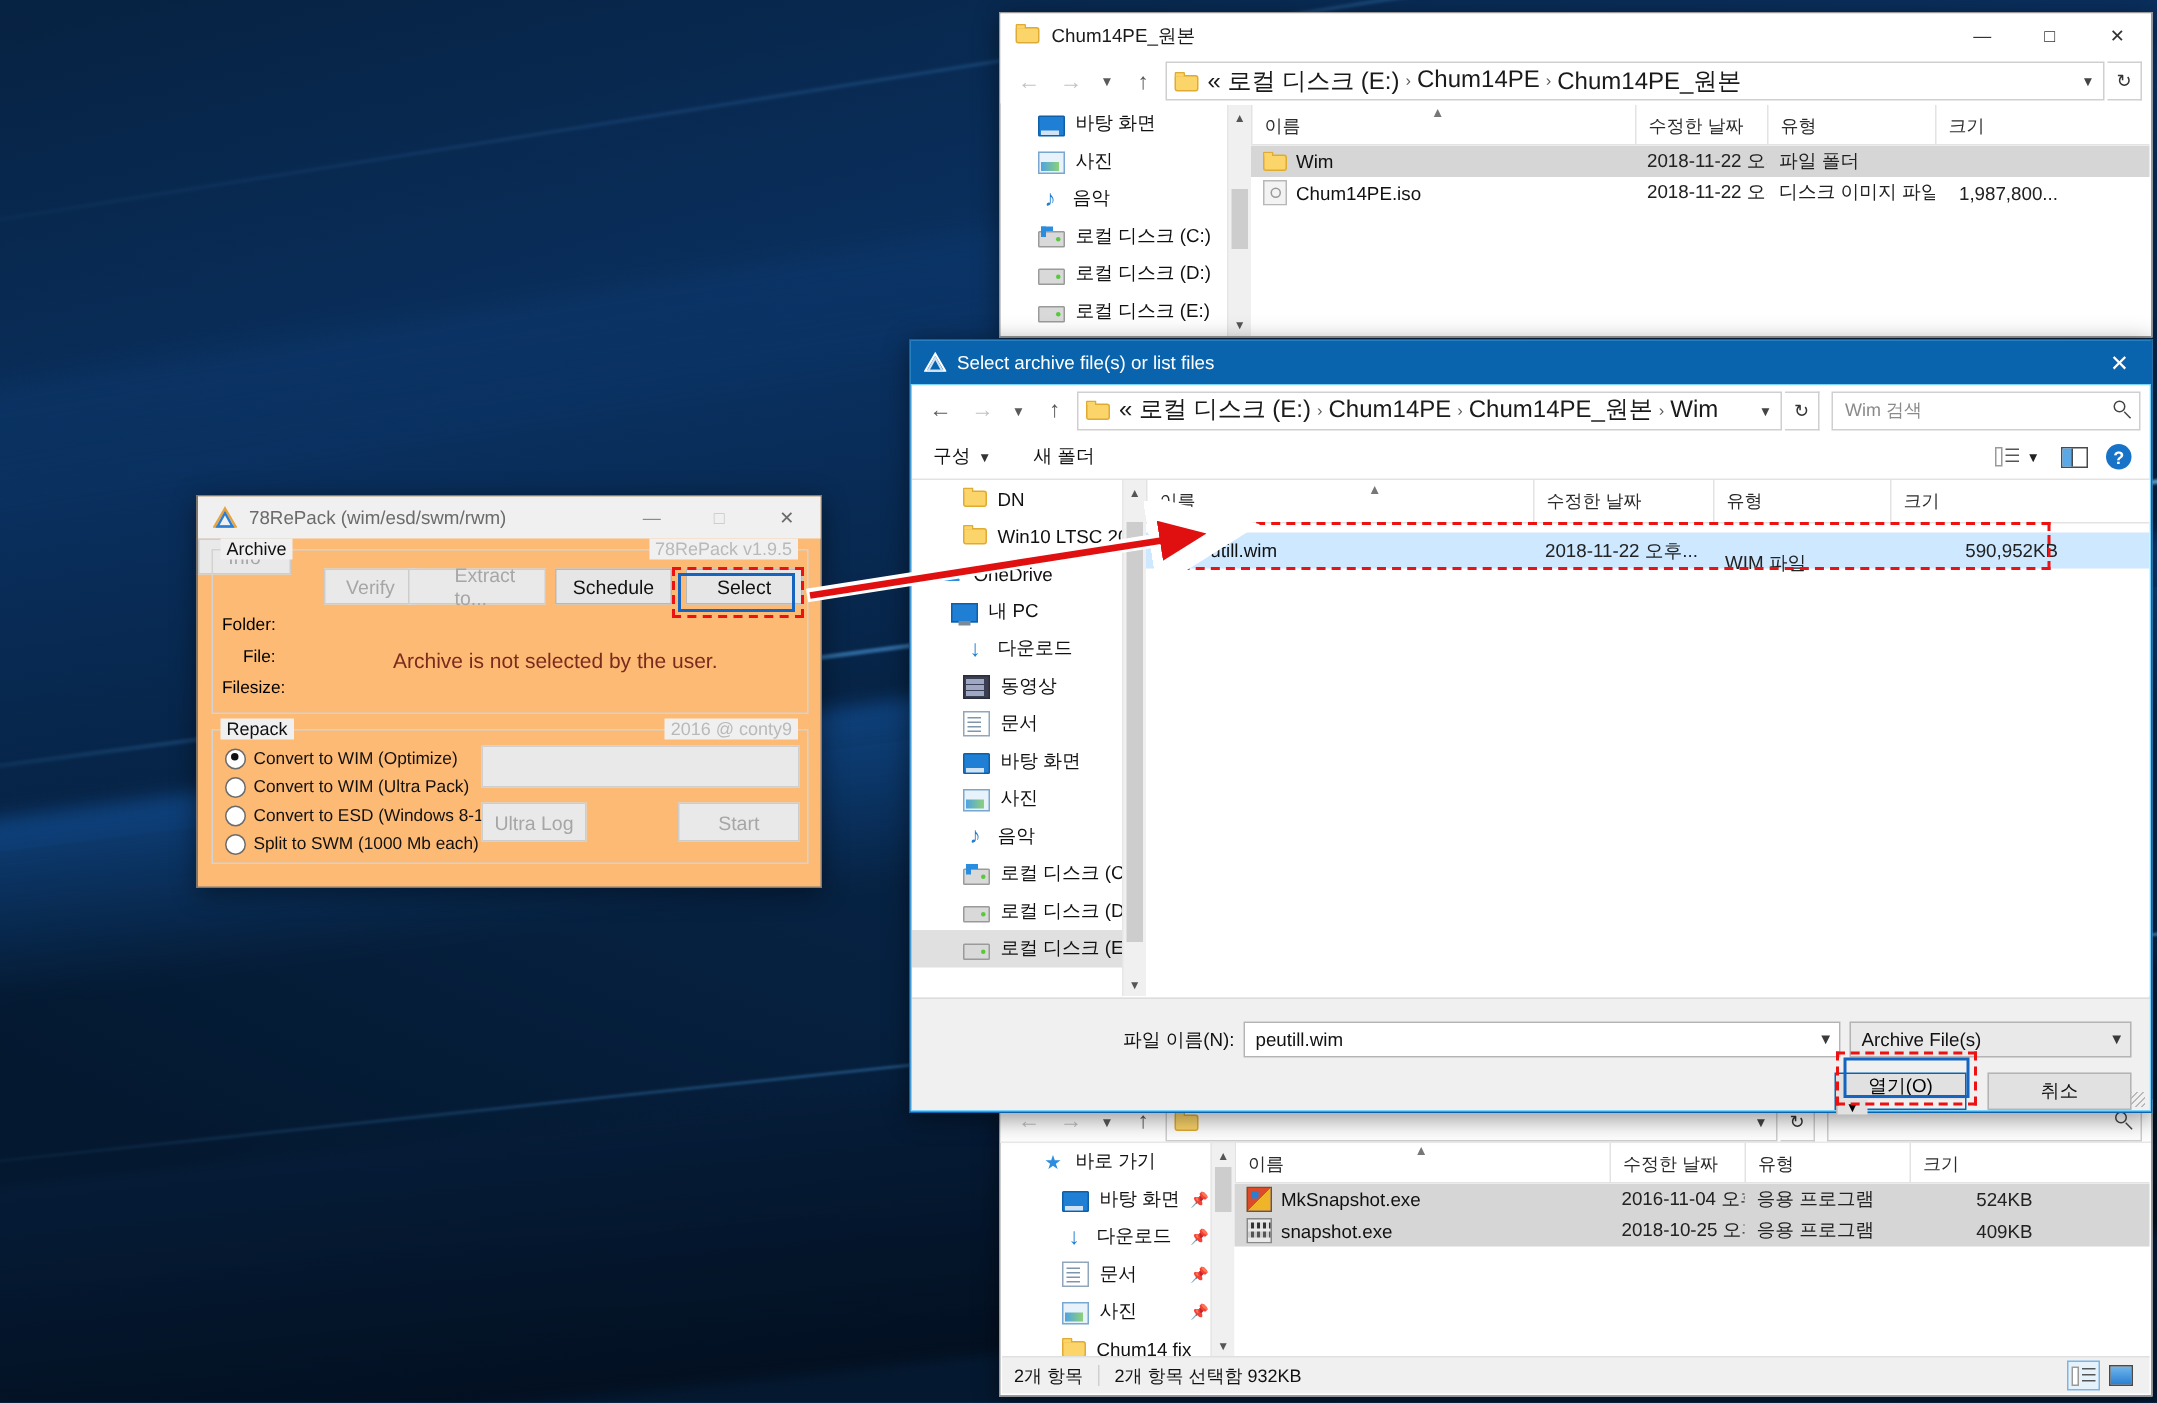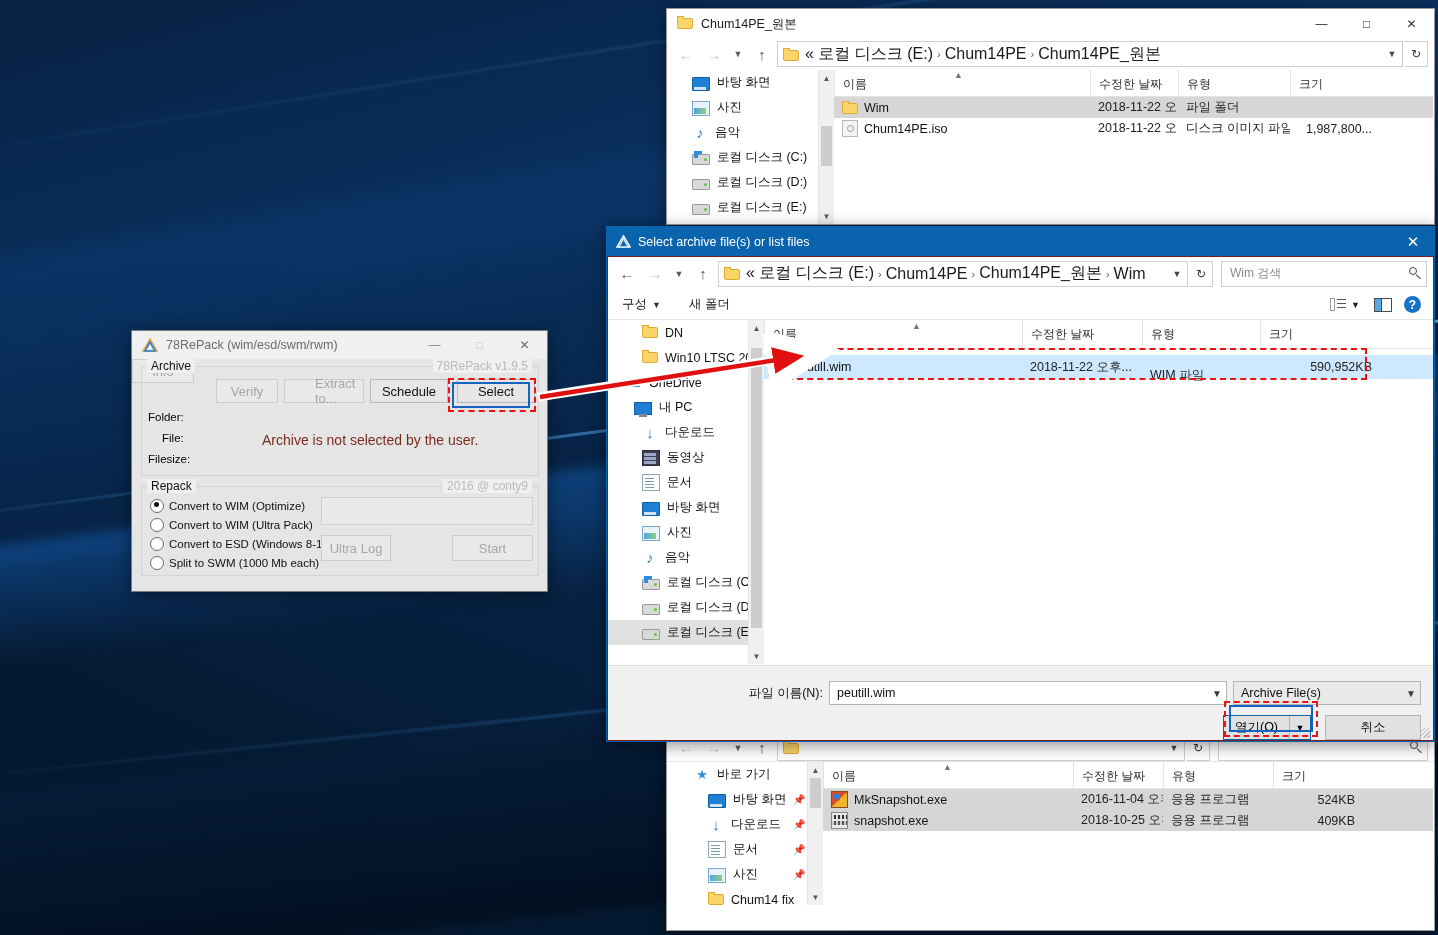--- a/index.html
+++ b/index.html
@@ -104,34 +104,34 @@
   .ic-pc:after{content:"";position:absolute;left:4px;bottom:-3px;width:8px;height:3px;background:#7a8a9a;}
   .ic-star{color:#2a8de0;font-size:13px;line-height:16px;text-align:center;}
   .ic-pin{color:#2a6fb0;font-size:11px;}
 
   
   .vsb{position:absolute;width:15px;background:#f0f0f0;border-left:1px solid #e6e6e6;}
   .vsb .up,.vsb .dn{height:16px;display:flex;align-items:center;justify-content:center;font-size:8px;color:#555;}
   .vsb .thumb{position:absolute;left:2px;width:11px;background:#cdcdcd;}
 
   
-  #repack{left:131px;top:330px;width:415px;height:260px;background:#e5e5e5;border:1px solid #7a7a7a;}
+  #repack{left:131px;top:330px;width:415px;height:260px;background:#fdba74;border:1px solid #7a7a7a;}
   #repack .win-title{background:#f0f0f0;height:28px;}
   #repack .gbox{position:absolute;border:1px solid #d3d3d3;}
   .glabel{position:absolute;background:#f0f0f0;padding:0 4px;font-size:12px;color:#111;}
   .glabel.r{color:#b9b9b9;}
   .btn{border:1px solid #b9b9b9;background:#e6e6e6;font-size:13px;color:#111;display:flex;align-items:center;justify-content:center;box-sizing:border-box;}
   .btn.dis{color:#a6a6a6;background:#e9e9e9;border-color:#cdcdcd;}
   .radio{display:flex;align-items:center;gap:5px;font-size:11.5px;color:#111;}
   .rdot{width:12px;height:12px;border:1px solid #6b6b6b;border-radius:50%;background:#fff;position:relative;flex:none;}
   .rdot.on:after{content:"";position:absolute;left:2.5px;top:2.5px;width:5px;height:5px;background:#111;border-radius:50%;}
   .txtinput{border:1px solid #cfcfcf;background:#e9e9e9;box-sizing:border-box;}
 
   
-  #dlg{left:606px;top:226px;width:827px;height:514px;background:#7f1d1d;border:1px solid #0a64ad;}
+  #dlg{left:606px;top:226px;width:827px;height:514px;background:#7dd3fc;border:1px solid #0a64ad;}
   #dlg .dlgtitle{height:29px;background:#0a64ad;display:flex;align-items:center;color:#fff;font-size:12.5px;}
   #dlg .dlgtitle .x{margin-left:auto;width:42px;height:29px;display:flex;align-items:center;justify-content:center;font-size:15px;}
   .cmdbar{height:29px;display:flex;align-items:center;background:#fff;border-bottom:1px solid #e3e3e3;font-size:12.5px;color:#111;}
   .cmdbar .it{padding:0 14px;display:flex;align-items:center;gap:5px;height:29px;}
   .viewico{width:16px;height:13px;position:relative;}
   .viewico:before{content:"";position:absolute;left:0;top:0;width:5px;height:13px;border:1px solid #9a9a9a;background:#fff;box-sizing:border-box;}
   .viewico:after{content:"";position:absolute;left:7px;top:1px;width:9px;height:1.4px;background:#555;box-shadow:0 4px 0 #555,0 8px 0 #555;}
   .paneico{width:18px;height:14px;border:1px solid #4a4a4a;box-sizing:border-box;display:flex;}
   .paneico i{display:block;width:6px;height:100%;background:#5aa9e6;border-right:1px solid #4a4a4a;}
   .helpico{width:17px;height:17px;border-radius:50%;background:#1773c7;color:#fff;font-size:12px;display:flex;align-items:center;justify-content:center;font-weight:bold;}
@@ -341,20 +341,33 @@
           <div class="cname" style="width: 250px;">
             <span class="exe2"></span>
             <span>snapshot.exe</span>
           </div>
           <div class="cdate" style="width: 90px;">2018-10-25 오후...</div>
           <div class="ctype" style="width: 110px;">응용 프로그램</div>
           <div class="csize" style="width: 90px;">409KB</div>
         </div>
       </div>
   </div>
+  <div class="statusbar" style="position:absolute;left:1px;right:1px;bottom:1px;">
+    <span>2개 항목</span>
+    <span class="vsplit"></span>
+    <span>2개 항목 선택함 932KB</span>
+    <span class="vmodes">
+      <span class="vm on">
+        <span class="viewico"></span>
+      </span>
+      <span class="vm">
+        <span style="width:14px;height:12px;background:linear-gradient(180deg,#6fb6ea,#2a7fd4);border:1px solid #4a4a4a;display:block;"></span>
+      </span>
+    </span>
+  </div>
 </div>
 
 <div class="win" id="repack">
   <div class="win-title">
     <span class="ico">
       <svg width="16" height="16" viewBox="0 0 16 16">
         <polygon points="8,2 15,14 1,14" fill="none" stroke="#e8a33d" stroke-width="1.6"></polygon>
         <polygon points="8,5 13,14 3,14" fill="none" stroke="#2a7fd4" stroke-width="1.6"></polygon>
       </svg>
     </span>
@@ -365,21 +378,21 @@
       <div class="wbtn close" style="color:#6b6b6b">✕</div>
     </div>
   </div>
 
   <div class="gbox" style="left:9px;top:35px;width:396px;height:108px;"></div>
   <div class="glabel" style="left:15px;top:28px;">Archive</div>
   <div class="glabel r" style="right:15px;top:28px;">78RePack v1.9.5</div>
 
   <div class="btn dis" style="left:16px;top:48px;width:62px;height:24px;">Info</div>
   <div class="btn dis" style="position:absolute;left:84px;top:48px;width:62px;height:24px;">Verify</div>
-  <div class="btn dis" style="position:absolute;left:152px;top:48px;width:80px;height:24px;padding-left:30px;">Extract to...</div>
+  <div class="btn dis" style="position:absolute;left:140px;top:48px;width:92px;height:24px;padding-left:30px;">Extract to...</div>
   <div class="btn" style="position:absolute;left:238px;top:48px;width:78px;height:24px;">Schedule</div>
   <div class="btn" style="position:absolute;left:325px;top:48px;width:78px;height:24px;background:#e6e6e6;">Select</div>
 
   <div style="position:absolute;left:16px;top:80px;font-size:11.5px;">Folder:</div>
   <div style="position:absolute;left:30px;top:101px;font-size:11.5px;">File:</div>
   <div style="position:absolute;left:16px;top:122px;font-size:11.5px;">Filesize:</div>
   <div style="position:absolute;left:130px;top:101px;font-size:14px;color:#7b2b1e;">Archive is not selected by the user.</div>
 
   <div class="gbox" style="left:9px;top:155px;width:396px;height:88px;"></div>
   <div class="glabel" style="left:15px;top:148px;">Repack</div>
@@ -557,21 +570,21 @@
         <span class="combo" style="width:398px;">
           <span class="cv">peutill.wim</span>
           <span class="ca">▼</span>
         </span>
         <span class="combo grey" style="width:188px;">
           <span class="cv">Archive File(s)</span>
           <span class="ca">▼</span>
         </span>
       </div>
       <div style="position:absolute;right:12px;top:49px;display:flex;gap:14px;">
-        <span class="splitbtn" style="width:88px;">
+        <span class="splitbtn" style="width:88px;flex-direction:column;">
           <span class="main">열기(O)</span>
           <span class="arr">▼</span>
         </span>
         <span class="dbtn" style="width:96px;">취소</span>
       </div>
       <span style="position:absolute;right:3px;bottom:2px;width:10px;height:10px;background:
         repeating-linear-gradient(135deg,#b8b8b8 0 1px,transparent 1px 3px);"></span>
     </div>
   </div>
 </div>

